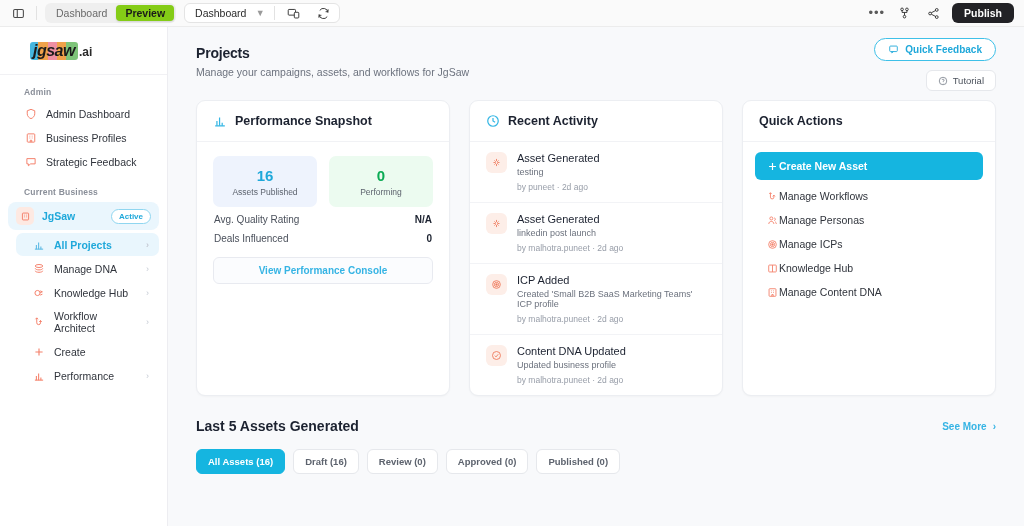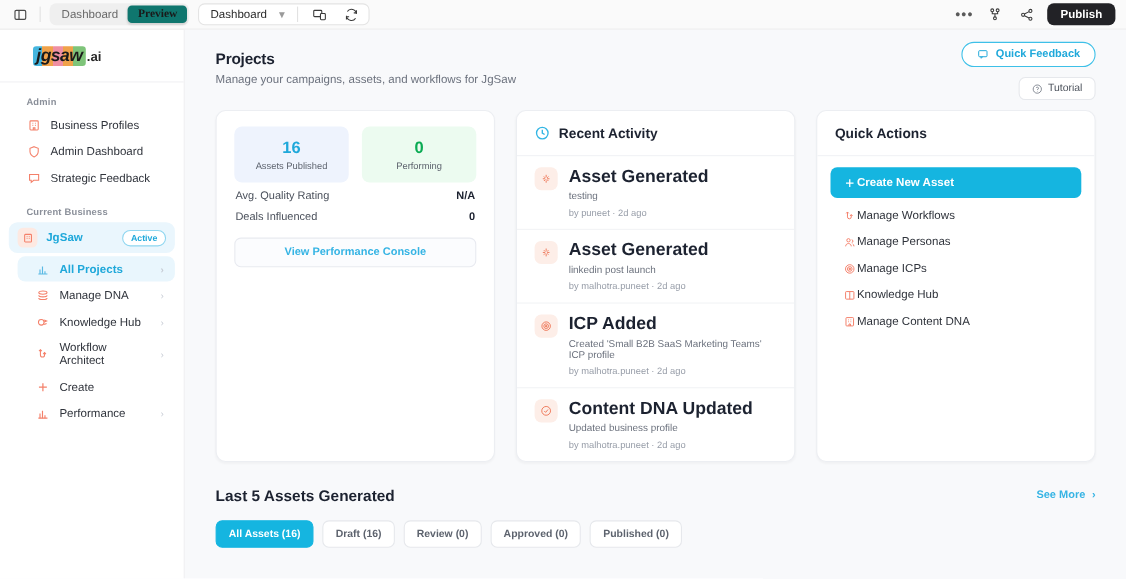--- a/index.html
+++ b/index.html
@@ -40,25 +40,24 @@
   .seg-item {
     font-size: 10.5px;
     color: #6a6a6a;
     padding: 0 9px;
     line-height: 16px;
     height: 16px;
     border-radius: 4px;
     white-space: nowrap;
   }
   .seg-item.active {
-    background: #0f766e;
+    background: #84cc16;
     color: #1a1a1a;
     font-weight: 600;
     box-shadow: 0 1px 2px rgba(0,0,0,.12);
-    font-family: Liberation Serif, serif;
   }
   .url-box {
     display: flex; align-items: center;
     background: #ffffff;
     border: 1px solid #e4e4e4;
     border-radius: 6px;
     height: 20px;
     padding: 0 6px 0 10px;
     min-width: 156px;
     justify-content: space-between;
@@ -267,21 +266,21 @@
     border-bottom: 1px solid #f2f3f6;
   }
   .act:last-child { border-bottom: none; }
   .act-ico {
     width: 21px; height: 21px; border-radius: 6px;
     background: #fdeee8;
     color: #ef7a5c;
     display: flex; align-items: center; justify-content: center;
     flex: none;
   }
-  .act-title { font-size: 16px; font-weight: 700; color: #1c2230; }
+  .act-title { font-size: 11px; font-weight: 400; color: #1c2230; }
   .act-desc { font-size: 9px; color: #6c727e; margin-top: 3px; }
   .act-meta { font-size: 8.5px; color: #979da8; margin-top: 5px; }
 
   
   .qa-list { padding: 10px 12px 12px 12px; }
   .qa {
     display: flex; align-items: center; gap: 0;
     font-size: 10.5px; color: #30343c;
     padding: 6px 10px;
     border-radius: 6px;
@@ -379,34 +378,34 @@
         <span class="logo-tld">.ai</span>
       </div>
     </div>
 
     <div class="nav">
       <div class="nav-section-title">Admin</div>
 
       <div class="nav-item">
         <span class="ni-icon">
           <svg width="12" height="12" viewBox="0 0 16 16" fill="none" stroke="currentColor" stroke-width="1.3">
+              <path d="M8 1.8l5 1.9v4c0 3.1-2.1 5.3-5 6.5-2.9-1.2-5-3.4-5-6.5v-4z"></path>
+            </svg>
+        </span>
+        <span class="ni-label">Admin Dashboard</span>
+      </div>
+
+      <div class="nav-item">
+        <span class="ni-icon">
+          <svg width="12" height="12" viewBox="0 0 16 16" fill="none" stroke="currentColor" stroke-width="1.3">
               <rect x="3" y="2.5" width="10" height="11" rx="1"></rect>
               <path d="M6 5.5h1M9 5.5h1M6 8h1M9 8h1M7 13.5v-2.5h2v2.5"></path>
             </svg>
         </span>
         <span class="ni-label">Business Profiles</span>
-      </div>
-
-      <div class="nav-item">
-        <span class="ni-icon">
-          <svg width="12" height="12" viewBox="0 0 16 16" fill="none" stroke="currentColor" stroke-width="1.3">
-              <path d="M8 1.8l5 1.9v4c0 3.1-2.1 5.3-5 6.5-2.9-1.2-5-3.4-5-6.5v-4z"></path>
-            </svg>
-        </span>
-        <span class="ni-label">Admin Dashboard</span>
       </div>
 
       <div class="nav-item">
         <span class="ni-icon">
           <svg width="12" height="12" viewBox="0 0 16 16" fill="none" stroke="currentColor" stroke-width="1.3">
               <path d="M2.5 3.5h11v7h-6l-3 2.5v-2.5h-2z"></path>
             </svg>
         </span>
         <span class="ni-label">Strategic Feedback</span>
       </div>
@@ -519,20 +518,29 @@
       </div>
 
       <div class="page-head">
         <div class="page-title">Projects</div>
         <div class="page-sub">Manage your campaigns, assets, and workflows for JgSaw</div>
       </div>
 
       <div class="cards-row">
 
         <div class="card">
+          <div class="card-head">
+            <span>
+              <svg width="14" height="14" viewBox="0 0 16 16" fill="none" stroke="#34b6e4" stroke-width="1.4">
+                  <path d="M2.5 13.5h11"></path>
+                  <path d="M4.5 13.5V8M7.5 13.5V4M10.5 13.5V10"></path>
+                </svg>
+            </span>
+            <span class="card-title">Performance Snapshot</span>
+          </div>
           <div class="card-body">
             <div class="stat-row">
               <div class="stat blue">
                 <div class="stat-val">16</div>
                 <div class="stat-lbl">Assets Published</div>
               </div>
               <div class="stat green">
                 <div class="stat-val">0</div>
                 <div class="stat-lbl">Performing</div>
               </div>

